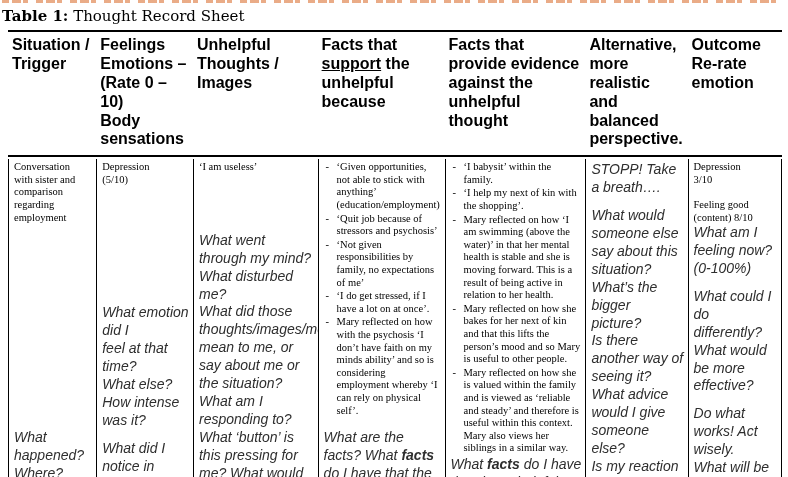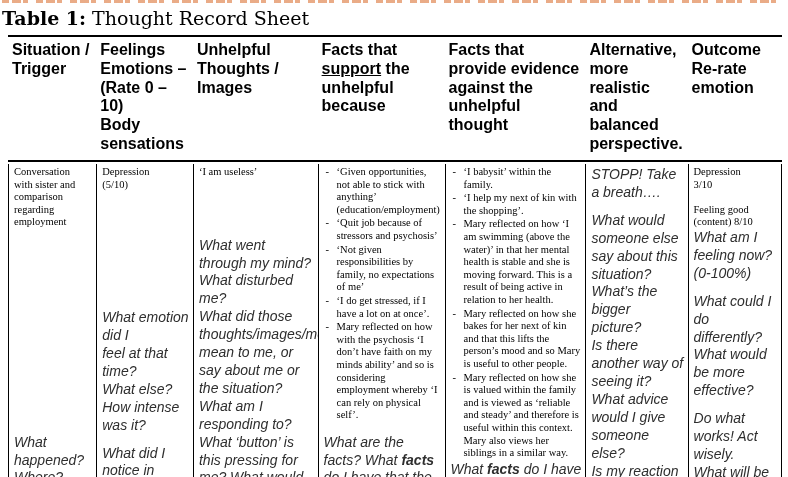--- a/index.html
+++ b/index.html
@@ -10,21 +10,21 @@
   .clip-strip{
     height:3px;margin:0 10px 1px 2px;
     background:repeating-linear-gradient(90deg,
       #e69d72 0 7px, transparent 7px 10px,
       #e69d72 10px 19px, transparent 19px 21px,
       #e69d72 21px 26px, transparent 26px 34px);
     opacity:.85;
   }
   .title{
     font-family:"DejaVu Serif",serif;
-    font-size:19px;line-height:1.2;
+    font-size:15px;line-height:1.2;
     padding:3px 0 5px 2px;white-space:nowrap;
   }
   .title .t-bold{font-weight:bold;}
   .grid{margin:0 6px 0 8px;width:774px;box-sizing:border-box;}
   .thead{
     display:flex;border-top:2px solid #000;border-bottom:2px solid #000;
     padding:4px 0 6px 0;
   }
   .hcell{
     box-sizing:border-box;font-size:16px;font-weight:bold;line-height:1.18;

